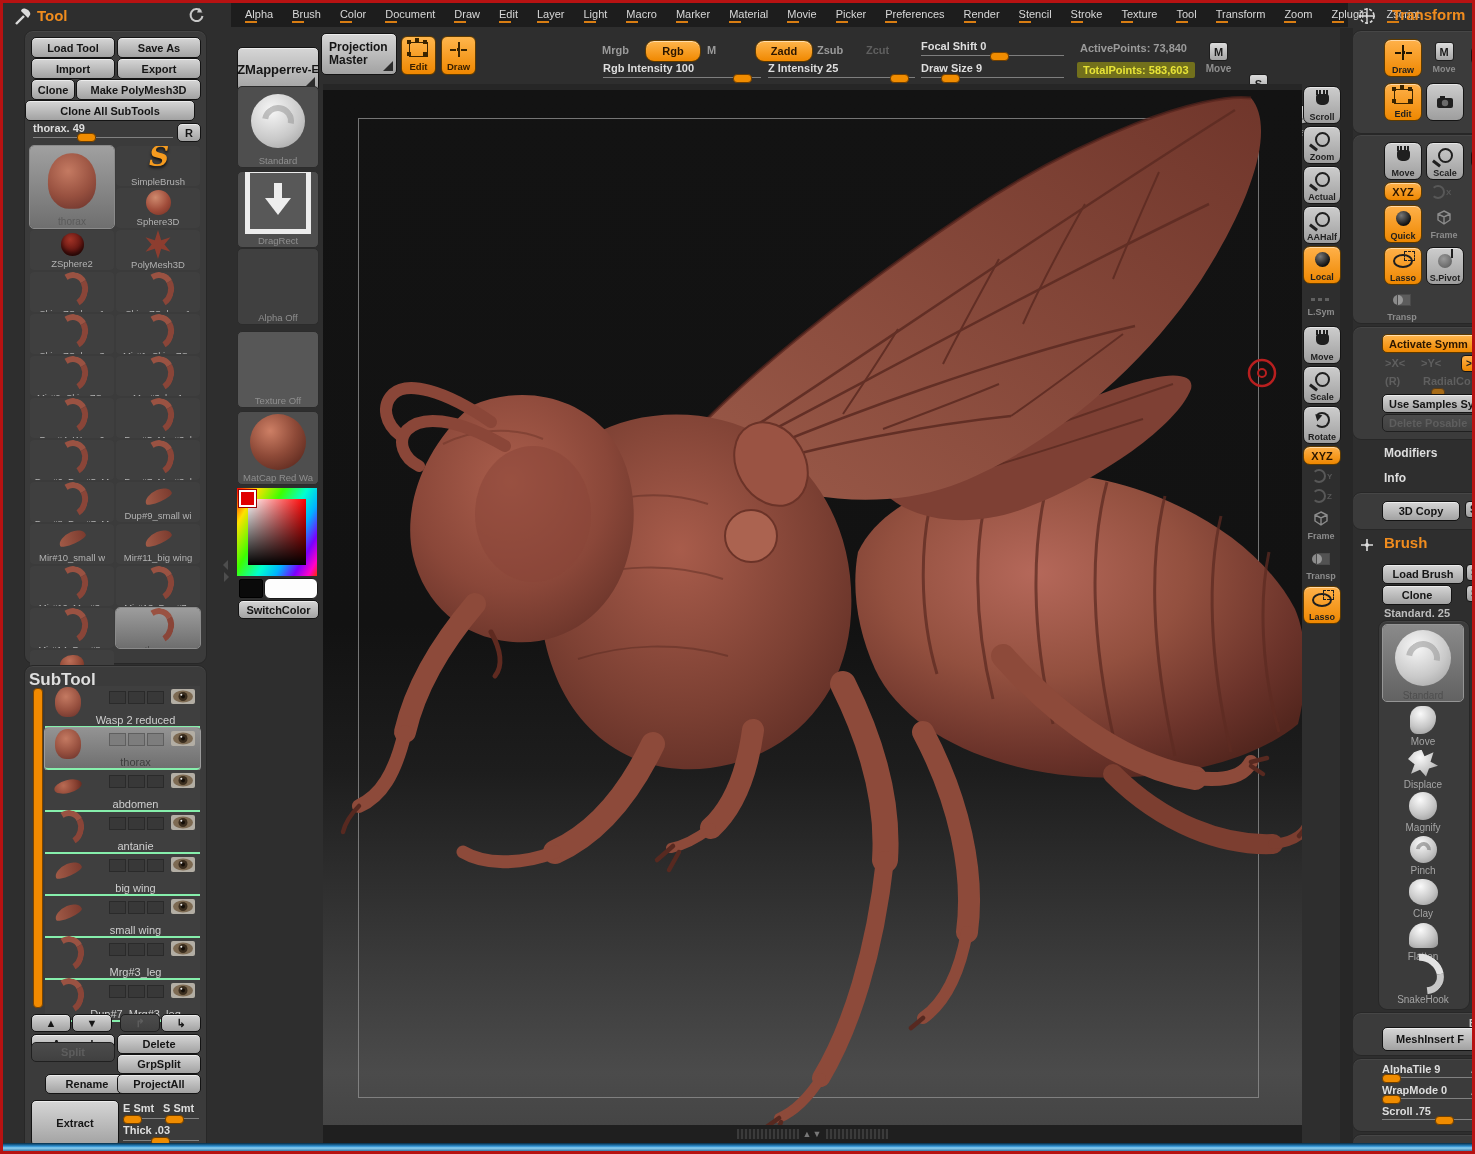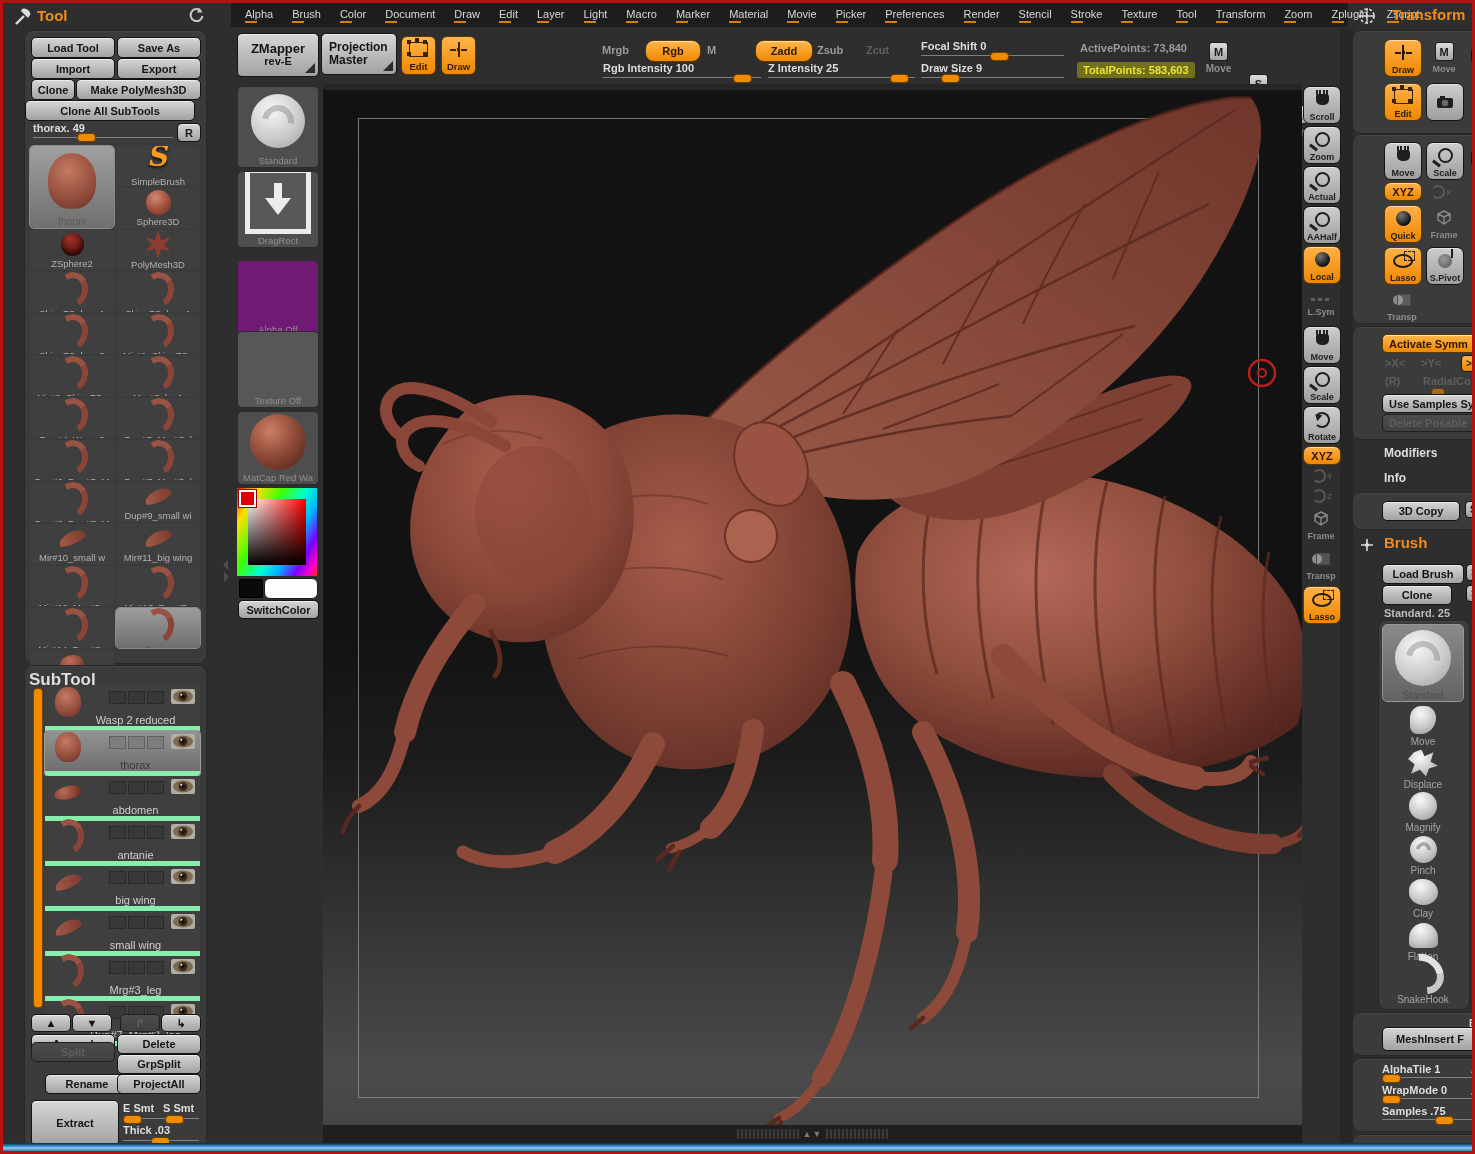--- a/index.html
+++ b/index.html
@@ -54,21 +54,21 @@
   .gb{background:radial-gradient(circle at 40% 28%,#fafafa,#c6c6c6 55%,#909090)}
   [data-shape="gsphere"]{width:28px;height:28px;border-radius:50%}
   [data-shape="gdrop"]{width:26px;height:28px;border-radius:50% 50% 68% 32%}
   [data-shape="gspike"]{width:30px;height:27px;clip-path:polygon(20% 10%,45% 0,55% 25%,85% 10%,75% 45%,100% 60%,70% 70%,60% 100%,40% 75%,10% 90%,22% 55%,0 35%)}
   [data-shape="gswirl"]{width:27px;height:27px;border-radius:50%}
   [data-shape="gswirl"]::after{content:"";position:absolute;inset:6px;border:4px solid rgba(120,120,120,.6);border-left-color:transparent;border-bottom-color:transparent;border-radius:50%;transform:rotate(-40deg)}
   [data-shape="gclay"]{width:29px;height:26px;border-radius:46% 54% 50% 50%}
   [data-shape="gflat"]{width:29px;height:25px;border-radius:50% 50% 24% 24%/62% 62% 18% 18%}
   [data-shape="ghook"]{width:30px;height:24px;border:7px solid transparent;border-top-color:#e2e2e2;border-right-color:#c8c8c8;border-radius:50%;transform:rotate(38deg);background:none!important}
   
-  .strow{position:relative;height:40px;background:#3f3f3f;border-bottom:5px solid #86efac}
+  .strow{position:relative;height:40px;background:#3f3f3f;border-bottom:2px solid #86efac}
   .strow[data-state="selected"]{background:linear-gradient(#939393,#6f6f6f);border-radius:3px;outline:1px solid #9b9b9b}
   .strow .gbox{position:absolute;left:4px;top:2px;width:38px;height:28px;display:flex;align-items:center;justify-content:center}
   .strow .stlabel{position:absolute;left:30px;right:4px;bottom:0;text-align:center;font-size:11px;color:#cfcfcf;white-space:nowrap;overflow:hidden}
   .strow[data-state="selected"] .stlabel{color:#3d3d3d}
   .stboxes{position:absolute;right:36px;top:5px;display:flex;gap:2px}
   .stboxes i{width:15px;height:11px;background:#383838;border:1px solid #2a2a2a}
   .strow[data-state="selected"] .stboxes i{background:#7d7d7d;border-color:#5f5f5f}
   .steye{position:absolute;right:5px;top:3px}
   
   .shelf-tile{position:absolute;left:237px;width:80px;background:#4e4e4e;border:1px solid #2c2c2c;border-radius:5px;
@@ -709,38 +709,38 @@
     <div class="pill" style="left:98px;top:449px"></div>
     <div class="pill" style="left:140px;top:449px"></div>
     <span class="abs slabel" style="left:98px;top:458px">Thick .03</span>
     <div class="track" style="left:98px;top:474px;width:76px"></div>
     <div class="pill" style="left:126px;top:471px"></div>
   </div>
 
   <div class="divider-arrows" style="left:218px;top:560px;border-right-color:#4d4d4d"></div>
   <div class="divider-arrows" style="left:224px;top:572px;border-left-color:#4d4d4d"></div>
 
-  <div class="abs btn" style="left:237px;top:33px;width:80px;height:42px;flex-direction:column;line-height:13px">
+  <div class="abs btn" style="left:237px;top:47px;width:80px;height:42px;flex-direction:row;line-height:13px">
     <span style="font-size:13px">ZMapper</span>
     <span style="font-size:11px">rev-E</span>
     <i class="abs" style="right:3px;bottom:3px;border:5px solid transparent;border-right-color:#2c2c2c;border-bottom-color:#2c2c2c"></i>
   </div>
   <div class="shelf-tile" style="top:86px;height:80px">
     <div class="gbox">
         <span class="swirlball"></span>
       </div>
     <span class="tlabel">Standard</span>
   </div>
   <div class="shelf-tile" style="top:171px;height:75px">
     <div class="gbox">
         <span class="dragrect"></span>
       </div>
     <span class="tlabel">DragRect</span>
   </div>
-  <div class="shelf-tile" style="top:260px;height:75px;background:#701a75">
+  <div class="shelf-tile" style="top:248px;height:75px;background:#404040">
     <span class="tlabel">Alpha  Off</span>
   </div>
   <div class="shelf-tile" style="top:331px;height:75px;background:#575757">
     <span class="tlabel">Texture  Off</span>
   </div>
   <div class="shelf-tile" style="top:411px;height:72px">
     <div class="gbox">
         <span class="redball"></span>
       </div>
     <span class="tlabel">MatCap Red Wa</span>
@@ -1229,33 +1229,33 @@
   <div class="sec" style="left:1352px;top:1012px;width:140px;height:42px">
     <span class="minicut" style="left:112px;top:2px;background:none;border:none;color:#cfcfcf">
         <span>B</span>
       </span>
     <div class="abs btn" style="left:29px;top:14px;width:94px;height:22px">
         <span>MeshInsert F</span>
       </div>
   </div>
 
   <div class="sec" style="left:1352px;top:1058px;width:140px;height:72px">
-    <span class="abs slabel" style="left:29px;top:4px">AlphaTile 1</span>
+    <span class="abs slabel" style="left:29px;top:4px">AlphaTile 9</span>
     <div class="track" style="left:29px;top:18px;width:100px"></div>
     <div class="pill" style="left:29px;top:15px"></div>
     <span class="minicut" style="left:114px;top:2px;background:none;border:none;color:#cfcfcf">
         <span>A</span>
       </span>
     <span class="abs slabel" style="left:29px;top:25px">WrapMode 0</span>
     <div class="track" style="left:29px;top:39px;width:100px"></div>
     <div class="pill" style="left:29px;top:36px"></div>
     <span class="minicut" style="left:114px;top:24px;background:none;border:none;color:#cfcfcf">
         <span>A</span>
       </span>
-    <span class="abs slabel" style="left:29px;top:46px">Samples .75</span>
+    <span class="abs slabel" style="left:29px;top:46px">Scroll .75</span>
     <div class="track" style="left:29px;top:60px;width:100px"></div>
     <div class="pill" style="left:82px;top:57px"></div>
   </div>
   <div class="sec" style="left:1352px;top:1134px;width:140px;height:18px"></div>
 
   <div id="bluebar"></div>
 
   <div id="redframe"></div>
 </div>
 

